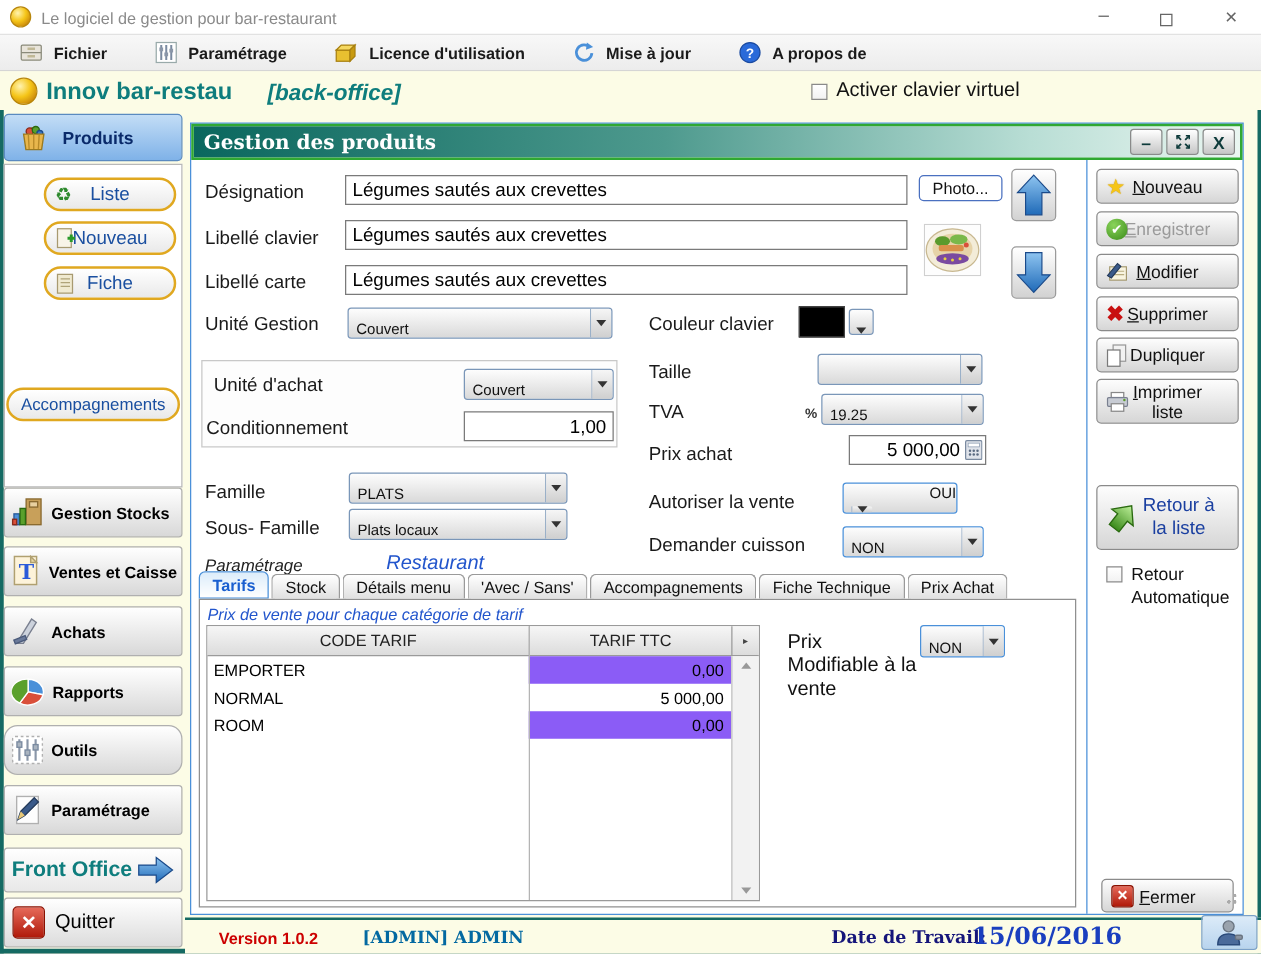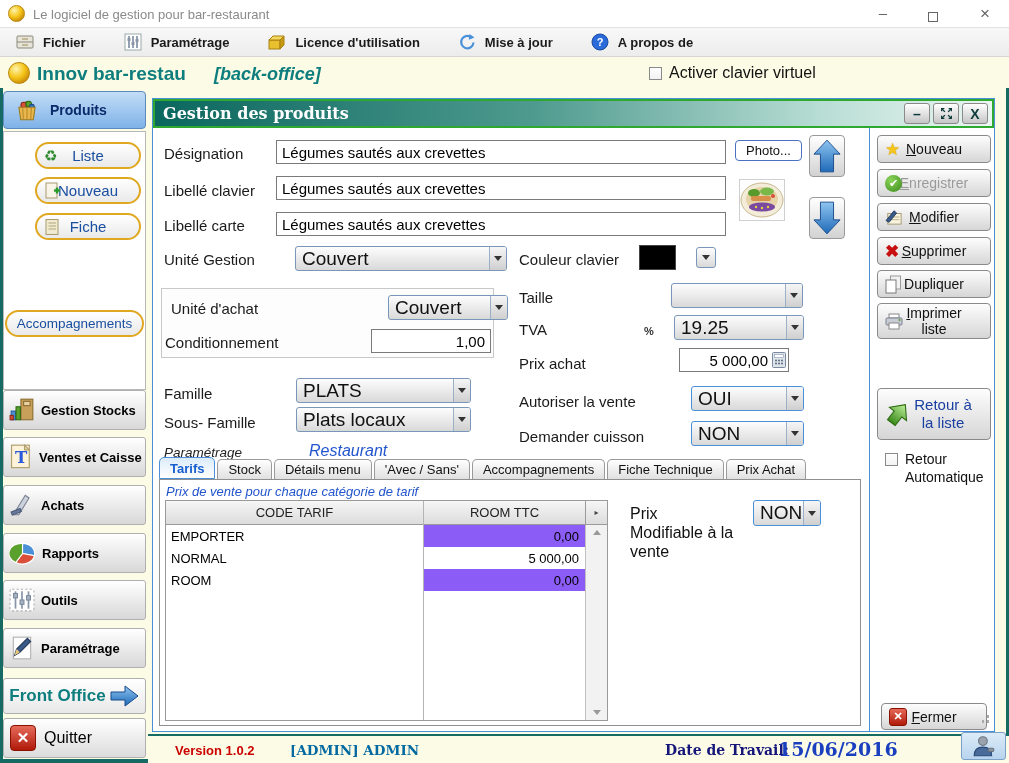--- a/index.html
+++ b/index.html
@@ -36,21 +36,21 @@
   .quit-ic { width:26px; height:26px; background:linear-gradient(#e66a5a,#b01a0a); border:1px solid #8a1000; border-radius:4px; color:#fff; font-weight:bold; font-size:15px; display:flex; align-items:center; justify-content:center; }
 
   
   .pwin { left:152px; top:98px; width:843px; height:634px; background:#fff; border:1px solid #4a90d9; }
   .pw-title { left:0; top:0; width:841px; height:29px; background:linear-gradient(90deg,#0a675e,#4e9a8e 45%,#b9ded5 80%,#eaf6f1); border:2px solid #2fa832; display:flex; align-items:center; }
   .pw-title-text { color:#fff; font-family:"DejaVu Serif", serif; font-weight:bold; font-size:16px; padding-left:8px; }
   .wbtn { width:26px; height:21px; background:linear-gradient(#ffffff,#c6c6c6); border:1px solid #8a8a8a; border-radius:3px; color:#0d3a3a; font-weight:bold; font-size:14px; display:flex; align-items:center; justify-content:center; margin-left:3px; }
 
   .flabel { font-size:15px; color:#1a1a1a; white-space:nowrap; }
   .tinput { background:#fff; border:1px solid #7a7a7a; height:24px; font-size:15px; padding:0 5px; font-family:inherit; width:100%; }
-  .combo { display:flex; align-items:center; background:linear-gradient(#fdfdfd,#d9d9d9); border:1px solid #7a96b8; border-radius:3px; font-size:19px; padding-left:6px; color:#111;margin-left:17px; }
+  .combo { display:flex; align-items:flex-end; background:linear-gradient(#fdfdfd,#d9d9d9); border:1px solid #7a96b8; border-radius:3px; font-size:12px; padding-left:6px; color:#111; }
   .combo .val { flex:1; white-space:nowrap; overflow:hidden; }
   .combo .arr { width:17px; align-self:stretch; display:flex; align-items:center; justify-content:center; border-left:1px solid #9ab0c8; background:linear-gradient(#f6f6f6,#cfcfcf); border-radius:0 2px 2px 0; }
   .tri-dn { width:0; height:0; border-left:4px solid transparent; border-right:4px solid transparent; border-top:5px solid #333; }
   .tri-up { width:0; height:0; border-left:4px solid transparent; border-right:4px solid transparent; border-bottom:5px solid #999; }
   .tri-dn2 { width:0; height:0; border-left:4px solid transparent; border-right:4px solid transparent; border-top:5px solid #999; }
   .groupbox { border:1px solid #c8c8c8; background:#fdfdfd; }
   .photo-btn { background:#fff; border:1px solid #4a70c0; border-radius:4px; font-size:13px; color:#111; display:flex; align-items:center; justify-content:center; }
   .arrow-btn { background:linear-gradient(#ffffff,#d2d2d2); border:1px solid #9a9a9a; border-radius:4px; display:flex; align-items:center; justify-content:center; }
 
   
@@ -238,21 +238,21 @@
   </div>
   <div class="ab cat-btn" style="left:3px;top:533px;width:143px;height:40px;">
     <svg width="27" height="25" viewBox="0 0 24 22">
         <ellipse cx="12" cy="11" rx="11" ry="9" fill="#e8e8e8"></ellipse>
         <path d="M12 11 L12 2 A11 9 0 0 1 22.6 13 Z" fill="#4a90d9" stroke="#fff"></path>
         <path d="M12 11 L22.6 13 A11 9 0 0 1 6 19 Z" fill="#d94f3a" stroke="#fff"></path>
         <path d="M12 11 L6 19 A11 9 0 0 1 12 2 Z" fill="#5aa02c" stroke="#fff"></path>
       </svg>
     <span>Rapports</span>
   </div>
-  <div class="ab cat-btn" style="left:3px;top:580px;width:143px;height:40px;">
+  <div class="ab cat-btn" style="left:3px;top:580px;width:143px;height:40px;border-radius:11px;">
     <svg width="26" height="26" viewBox="0 0 24 24">
         <rect x="1" y="2" width="22" height="20" rx="2" fill="#fff" stroke="#b0b0b0" stroke-dasharray="2 2"></rect>
         <g stroke="#8a96a8" stroke-width="1.6">
           <line x1="6" y1="4" x2="6" y2="20"></line>
           <line x1="12" y1="4" x2="12" y2="20"></line>
           <line x1="18" y1="4" x2="18" y2="20"></line>
         </g>
         <rect x="4.2" y="6" width="3.6" height="4" fill="#aab4c0" stroke="#7a8aa0"></rect>
         <rect x="10.2" y="12" width="3.6" height="4" fill="#aab4c0" stroke="#7a8aa0"></rect>
         <rect x="16.2" y="8" width="3.6" height="4" fill="#aab4c0" stroke="#7a8aa0"></rect>
@@ -415,21 +415,21 @@
     </div>
 
     <span class="ab flabel" style="left:11px;top:286px;">Famille</span>
     <div class="ab combo" style="left:126px;top:279px;width:175px;height:25px;">
       <span class="val">PLATS</span>
         <span class="arr">
           <span class="tri-dn"></span>
         </span>
     </div>
     <span class="ab flabel" style="left:366px;top:294px;">Autoriser la vente</span>
-    <div class="ab combo" style="left:521px;top:287px;width:113px;height:25px;border-color:#4a90d9;">
+    <div class="ab combo" style="left:521px;top:287px;width:92px;height:25px;border-color:#4a90d9;flex-direction:column;">
       <span class="val">OUI</span>
         <span class="arr">
           <span class="tri-dn"></span>
         </span>
     </div>
     <span class="ab flabel" style="left:11px;top:315px;">Sous- Famille</span>
     <div class="ab combo" style="left:126px;top:308px;width:175px;height:25px;">
       <span class="val">Plats locaux</span>
         <span class="arr">
           <span class="tri-dn"></span>
@@ -455,21 +455,21 @@
       <span class="tab">Fiche Technique</span>
       <span class="tab">Prix Achat</span>
     </div>
 
     <div class="ab tabbox" style="left:6px;top:380px;width:702px;height:247px;">
       <span class="ab caption" style="left:6px;top:4px;">Prix de vente pour chaque catégorie de tarif</span>
 
       <div class="ab grid" style="left:5px;top:20px;width:443px;height:221px;">
         <div class="thead">
           <span class="th" style="width:257px;">CODE TARIF</span>
-          <span class="th" style="width:162px;border-left:1px solid #9a9a9a;">ROOM TTC</span>
+          <span class="th" style="width:162px;border-left:1px solid #9a9a9a;">TARIF TTC</span>
           <span class="th" style="width:22px;border-left:1px solid #9a9a9a;font-size:8px;color:#444;">▸</span>
         </div>
         <div class="trow">
           <span class="td-code">EMPORTER</span>
           <span class="td-price hl">0,00</span>
         </div>
         <div class="trow">
           <span class="td-code">NORMAL</span>
           <span class="td-price">5 000,00</span>
         </div>

